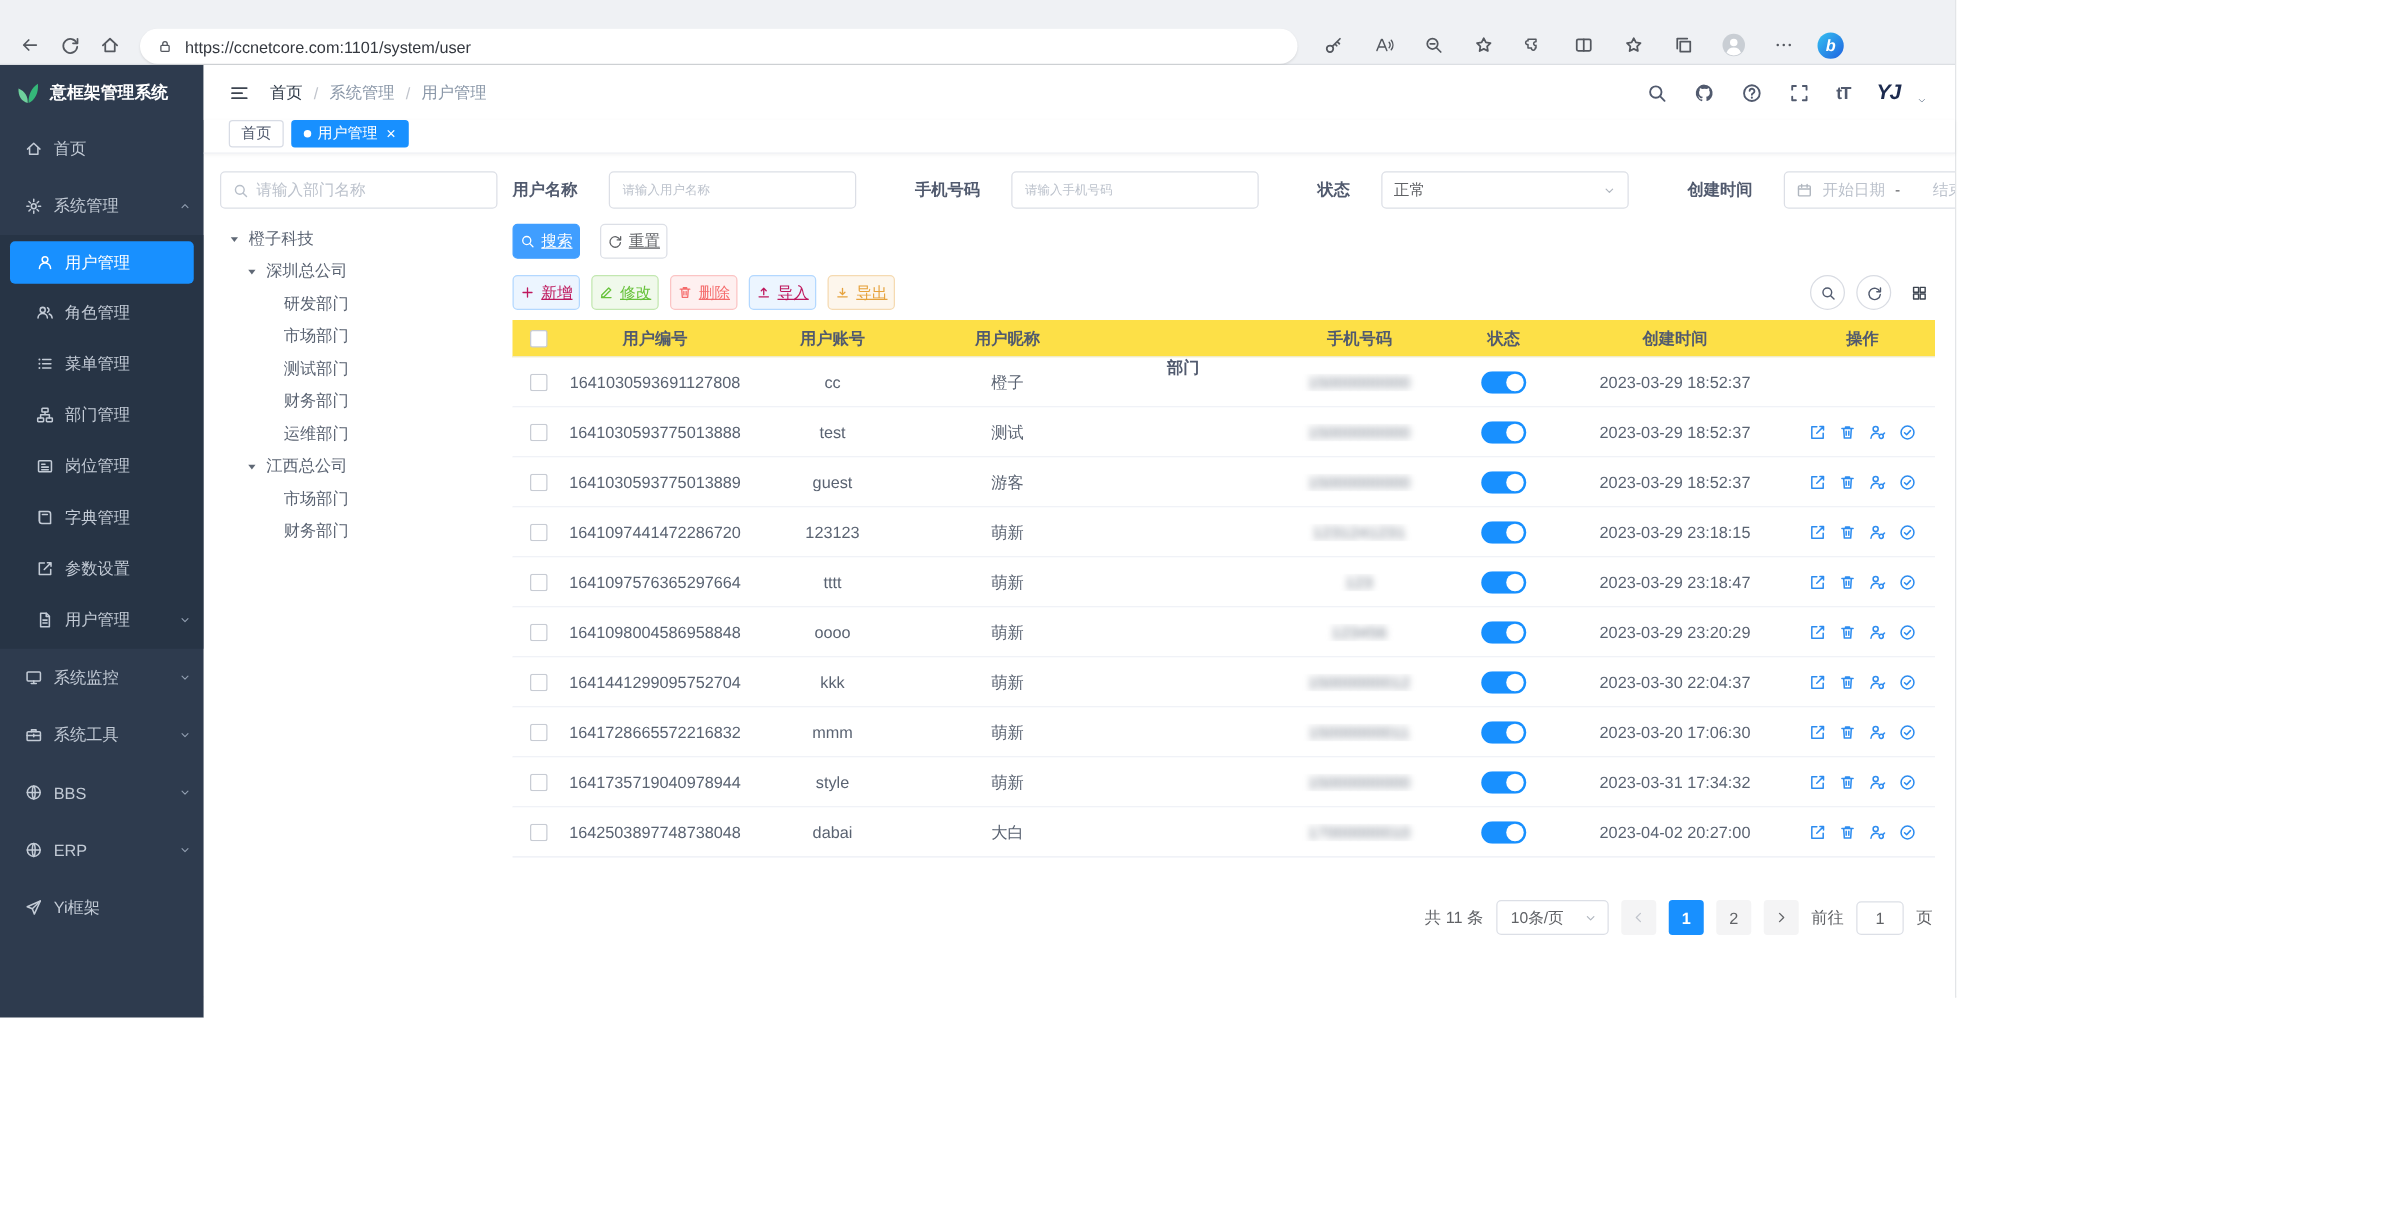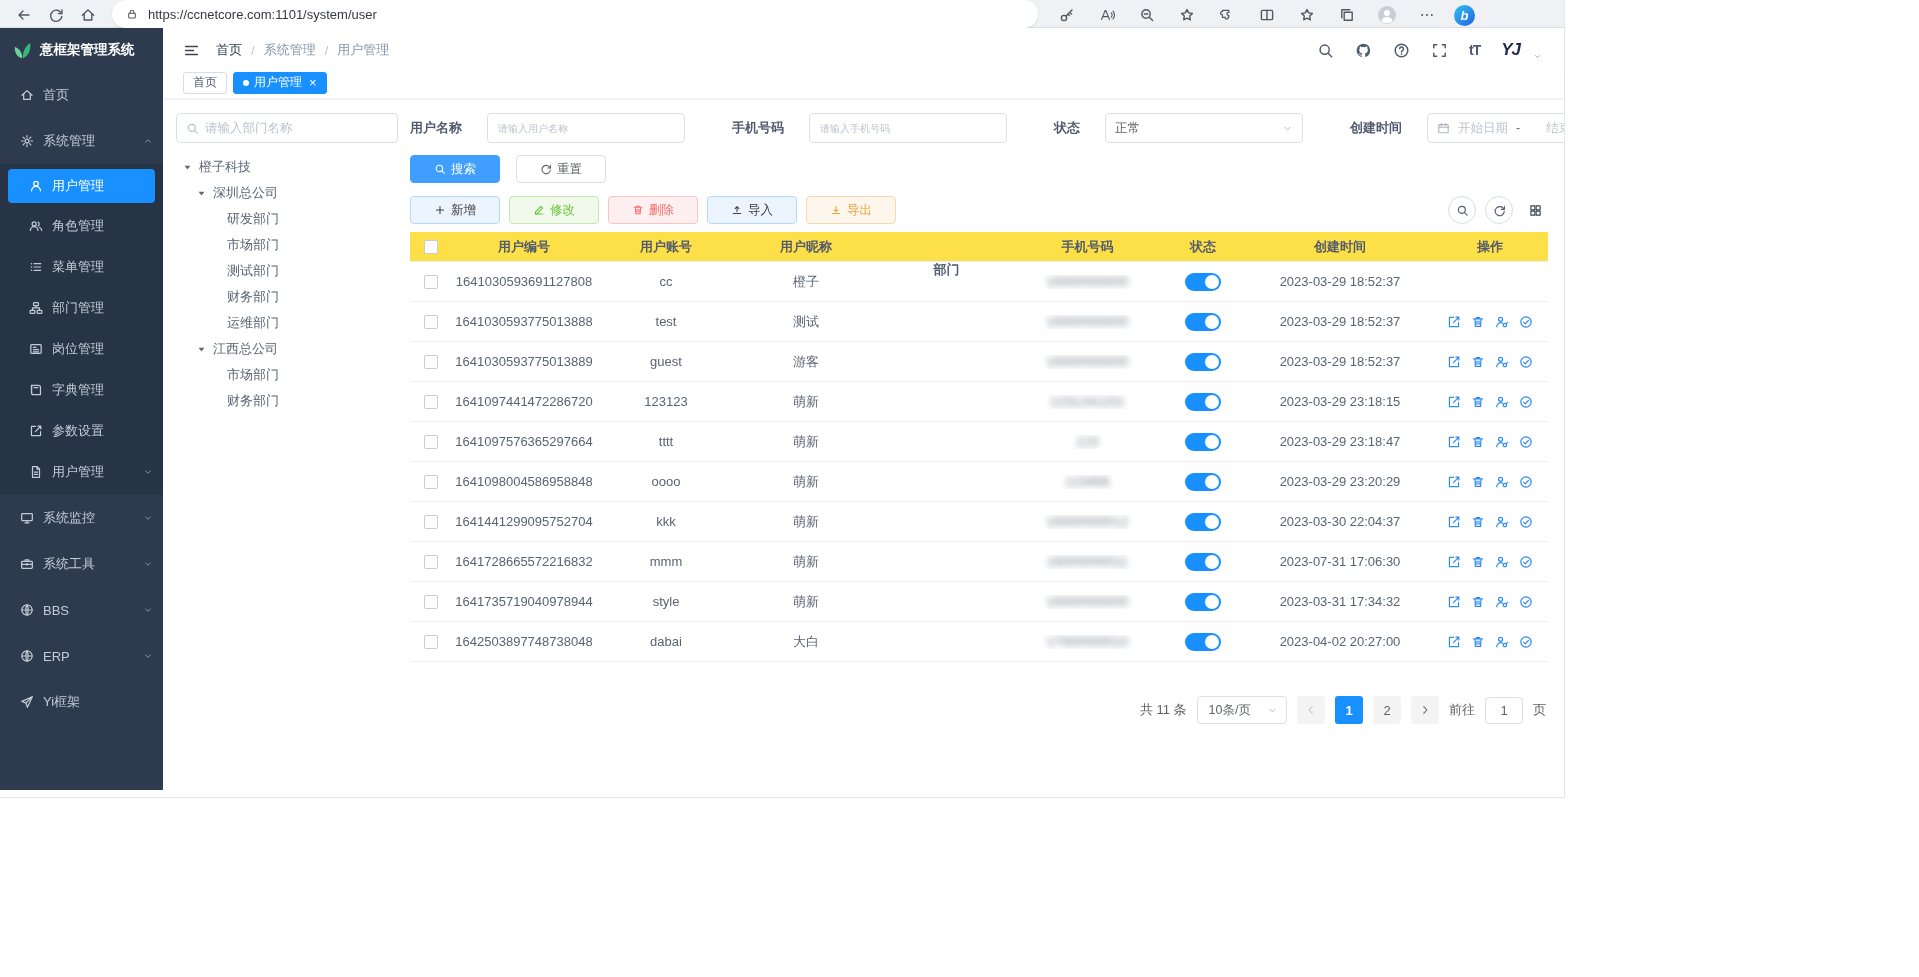--- a/index.html
+++ b/index.html
@@ -3,22 +3,22 @@
 <meta charset="utf-8">
 <style>
   * { margin:0; padding:0; box-sizing:border-box; }
   html,body { width:1919px; height:977px; background:#fff; overflow:hidden;
     font-family:"Liberation Sans","DejaVu Sans",sans-serif; font-size:13px; color:#515a6e; }
 
   .window { position:absolute; left:0; top:0; width:1565px; height:798px; background:#fff;
     border-right:1px solid #e3e5e8; border-bottom:1px solid #e3e5e8; }
 
   
-  .browser-bar { height:28px; background:#eff1f4; border-bottom:1px solid #dcdfe3;
-    display:flex; align-items:flex-start; padding:0 8px; }
+  .browser-bar { height:52px; background:#eff1f4; border-bottom:1px solid #dcdfe3;
+    display:flex; align-items:flex-end; padding:0 8px; }
   .b-icon { width:32px; height:30px; display:flex; align-items:center; justify-content:center;
     color:#54585f; border-radius:4px; cursor:pointer; flex:none; }
   .b-icon svg { width:16px; height:16px; display:block; }
   .b-icon.sm svg { width:12px; height:12px; }
   .url-bar { width:926px; height:28px; background:#fff; border-radius:14px; margin:0 8px;
     display:flex; align-items:center; gap:8px; padding:0 12px; box-shadow:0 1px 2px rgba(0,0,0,.10); flex:none; }
   .url-text { font-size:13px; color:#34383f; white-space:nowrap; }
   .b-cluster { display:flex; align-items:center; gap:6px; margin-left:4px; }
   .b-cluster .b-icon { width:34px; }
   .b-avatar svg { width:20px; height:20px; }
@@ -95,27 +95,27 @@
   .f-select span:first-child { flex:1; color:#606266; font-size:12.5px; }
   .sel-caret { color:#b0b6bf; display:flex; }
   .sel-caret svg { width:11px; height:11px; display:block; }
   .f-range { gap:8px; color:#bcc2cc; font-size:12.5px; }
   .f-range .cal { color:#b0b6bf; display:flex; }
   .f-range .cal svg { width:13px; height:13px; display:block; }
   .f-range .range-sep { color:#606266; }
   .f-range .ph.end { margin-left:18px; }
 
   .filter-actions { display:flex; gap:16px; margin-top:12px; }
-  .btn { display:inline-flex; align-items:center; gap:5px; height:28px; padding:0 23px;
-    border-radius:4px; border:1px solid transparent; font-size:12.5px; font-family:inherit; cursor:pointer; background:#fff; }
+  .btn { display:inline-flex; align-items:center; gap:5px; height:28px; padding:0 5px;
+    border-radius:4px; border:1px solid transparent; font-size:12.5px; font-family:inherit; cursor:pointer; background:#fff;text-decoration:underline; }
   .bi { display:flex; }
   .bi svg { width:12px; height:12px; display:block; }
   .btn.primary { background:#409eff; border-color:#409eff; color:#fff; }
   .btn.plainw { border-color:#dcdfe6; color:#606266; }
-  .btn.plain.blue { background:#ecf5ff; border-color:#b3d8ff; color:#404040; }
+  .btn.plain.blue { background:#ecf5ff; border-color:#b3d8ff; color:#be185d; }
   .btn.plain.green { background:#f0f9eb; border-color:#c2e7b0; color:#67c23a; }
   .btn.plain.red { background:#fef0f0; border-color:#fbc4c4; color:#f56c6c; }
   .btn.plain.orange { background:#fdf6ec; border-color:#f5dab1; color:#e6a23c; }
 
   .toolbar { display:flex; align-items:center; gap:9px; margin-top:13px; }
   .tb-right { margin-left:auto; display:flex; align-items:center; gap:9px; }
   .circ-btn { width:28px; height:28px; border-radius:50%; border:1px solid #d9dce3; display:flex;
     align-items:center; justify-content:center; color:#515a6e; cursor:pointer; background:#fff; }
   .circ-btn svg,.grid-btn svg { width:13px; height:13px; display:block; }
   .grid-btn { width:26px; height:26px; display:flex; align-items:center; justify-content:center;
@@ -985,21 +985,21 @@
                   <div class="td c3">萌新</div>
                   <div class="td c4"></div>
                   <div class="td c5">
                     <span class="masked">15000000011</span>
                   </div>
                   <div class="td c6">
                     <span class="toggle">
                       <span class="knob"></span>
                     </span>
                   </div>
-                  <div class="td c7">2023-07-31 17:06:30</div>
+                  <div class="td c7">2023-03-20 17:06:30</div>
                   <div class="td c8 ops">
                     <span class="act-icon">
                       <svg viewBox="0 0 16 16" fill="none" stroke="currentColor" stroke-width="1.4" stroke-linecap="round" stroke-linejoin="round">
                         <path d="M13.2 8.6v4.6H2.8V2.8h4.6"></path>
                         <path d="M7.3 8.7 13.4 2.6M10.2 2.5h3.3v3.3"></path>
                       </svg>
                     </span>
                     <span class="act-icon">
                       <svg viewBox="0 0 16 16" fill="none" stroke="currentColor" stroke-width="1.4" stroke-linecap="round" stroke-linejoin="round">
                         <path d="M2.9 4.4h10.2M6.2 4.4V2.9h3.6v1.5M4.5 4.4l.6 8.7h5.8l.6-8.7M6.8 6.9v3.7M9.2 6.9v3.7"></path>

